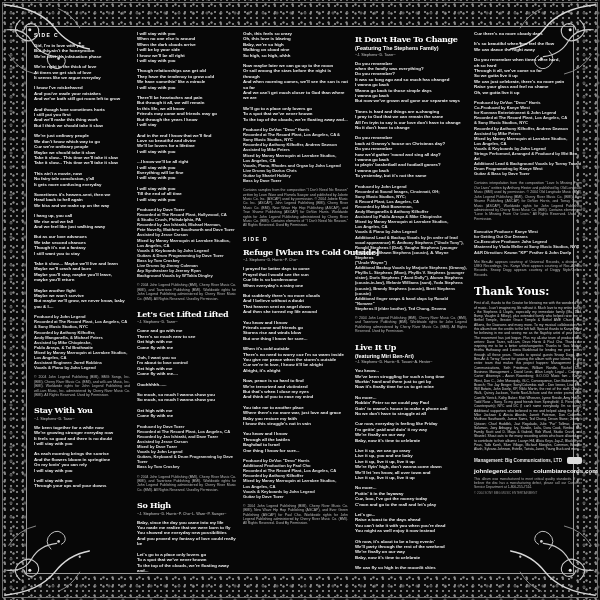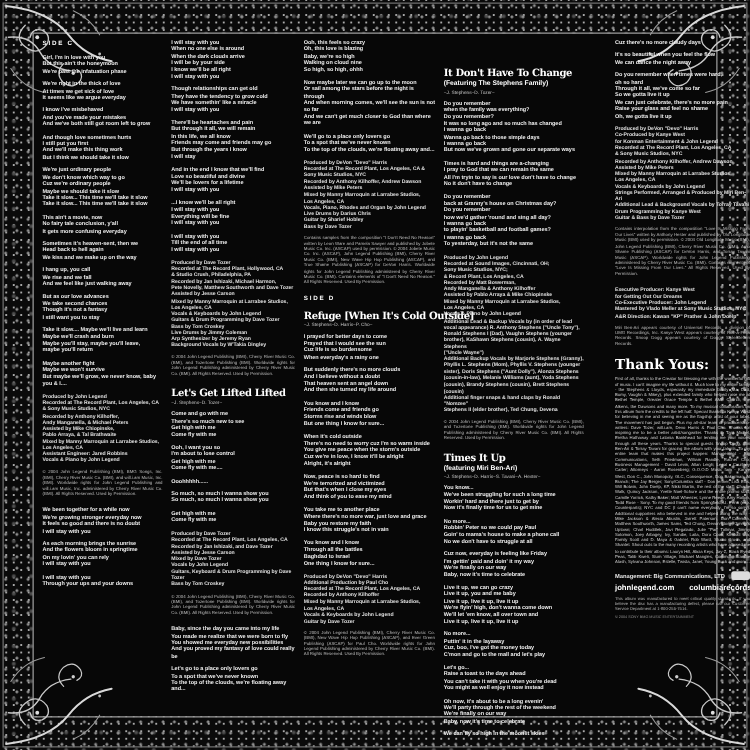--- a/index.html
+++ b/index.html
@@ -21,21 +21,21 @@
   .inner-line{position:absolute;inset:26px;border:1px solid #9c9c9c;pointer-events:none;}
   .corner{position:absolute;width:96px;height:96px;pointer-events:none;}
   .corner svg{width:100%;height:100%;}
   .corner-tl{top:1px;left:1px;}
   .corner-tr{top:1px;right:1px;transform:scaleX(-1);}
   .corner-bl{bottom:1px;left:1px;transform:scaleY(-1);}
   .corner-br{bottom:1px;right:1px;transform:scale(-1,-1);}
   
   .content{position:absolute;left:34px;top:31px;right:29px;bottom:30px;display:flex;gap:7px;}
   .col{flex:0 0 auto;}
-  .c0{width:96px;} .c1{width:99px;} .c2{width:105px;} .c3{width:112px;margin-top:19px;} .c4{width:108px;margin-left:18px;}
+  .c0{width:96px;} .c1{width:99px;} .c2{width:105px;} .c3{width:112px;} .c4{width:108px;}
   .blk-side_label{font-size:5px;font-weight:bold;letter-spacing:1.4px;color:#fff;margin:1px 0 5px;}
   .blk-title{margin:3px 0 4px;}
   .blk-title .t{font-family:"DejaVu Serif","Liberation Serif",serif;font-size:8px;font-weight:bold;
                 letter-spacing:-0.3px;white-space:nowrap;color:#fff;}
   .blk-title .sub{font-size:5.4px;font-weight:bold;color:#fff;margin-top:1px;}
   .blk-title .writers{font-size:3.8px;color:#c9c9c9;margin-top:1.5px;}
   .blk-lyrics p{font-size:4.4px;line-height:5.4px;font-weight:bold;margin:0 0 5px;white-space:pre-line;color:#efefef;}
   .blk-credits{font-size:4.1px;line-height:5.1px;font-weight:bold;margin:1px 0 5px;white-space:pre-line;color:#e2e2e2;}
   .blk-legal{font-size:3.5px;line-height:4.4px;color:#bdbdbd;text-align:justify;margin:0 0 8px;}
   .blk-heading{font-family:"DejaVu Serif","Liberation Serif",serif;font-size:11px;font-weight:bold;color:#fff;margin:5px 0 3px;}
@@ -148,20 +148,24 @@
 &amp; Sony Music Studios, NYC
 Recorded by Anthony Kilhoffer,
 Andy Manganella, &amp; Michael Peters
 Assisted by Mike Chiopinske,
 Pablo Arraya, &amp; Tal Brathwaite
 Mixed by Manny Marroquin at Larrabee Studios,
 Los Angeles, CA
 Assistant Engineer: Jared Robbins
 Vocals &amp; Piano by John Legend</div>
         <div class="blk-legal">© 2004 John Legend Publishing (BMI), BMG Songs, Inc. (BMI), Cherry River Music Co. (BMI), and will.i.am Music, Inc. (BMI). Worldwide rights for John Legend Publishing and will.i.am Music, Inc. administered by Cherry River Music Co. (BMI). All Rights Reserved. Used by Permission.</div>
+        <div class="blk-title">
+          <div class="t">Stay With You</div>
+          <div class="writers">~J. Stephens~D. Tozer~</div>
+        </div>
         <div class="blk-lyrics">
           <p>We been together for a while now
 We're growing stronger everyday now
 It feels so good and there is no doubt
 I will stay with you</p>
           <p>As each morning brings the sunrise
 And the flowers bloom in springtime
 On my lovin' you can rely
 I will stay with you</p>
           <p>I will stay with you
@@ -234,20 +238,24 @@
         </div>
         <div class="blk-credits">Produced by Dave Tozer
 Recorded at The Record Plant, Los Angeles, CA
 Recorded by Jan Ishizaki, and Dave Tozer
 Assisted by Jesse Carson
 Mixed by Dave Tozer
 Vocals by John Legend
 Guitars, Keyboard &amp; Drum Programming by Dave Tozer
 Bass by Tom Croskey</div>
         <div class="blk-legal">© 2004 John Legend Publishing (BMI), Cherry River Music Co. (BMI), and Tozertone Publishing (BMI). Worldwide rights for John Legend Publishing administered by Cherry River Music Co. (BMI). All Rights Reserved. Used by Permission.</div>
+        <div class="blk-title">
+          <div class="t">So High</div>
+          <div class="writers">~J. Stephens~D. Harris~P. Cho~L. Ware~P. Sawyer~</div>
+        </div>
         <div class="blk-lyrics">
           <p>Baby, since the day you came into my life
 You made me realize that we were born to fly
 You showed me everyday new possibilities
 And you proved my fantasy of love could really be</p>
           <p>Let's go to a place only lovers go
 To a spot that we've never known
 To the top of the clouds, we're floating away and...</p>
         </div>
       </div>
@@ -369,21 +377,21 @@
 ("Uncle Wayne")
 Additional Backup Vocals by Marjorie Stephens (Granny),
 Phyllis L. Stephens (Mom), Phyllis V. Stephens (younger
 sister), Doris Stephens ("Aunt Dolly"), Alonza Stephens
 (cousin-in-law), Melanie Williams (aunt), Yoda Stephens
 (cousin), Brandy Stephens (cousin), Brett Stephens (cousin)
 Additional finger snaps &amp; hand claps by Ronald "Nomzee"
 Stephens II (elder brother), Ted Chung, Devena</div>
         <div class="blk-legal">© 2004 John Legend Publishing (BMI), Cherry River Music Co. (BMI), and Tozertone Publishing (BMI). Worldwide rights for John Legend Publishing administered by Cherry River Music Co. (BMI). All Rights Reserved. Used by Permission.</div>
         <div class="blk-title">
-          <div class="t">Times It Up</div>
+          <div class="t">Live It Up</div>
           <div class="sub">(featuring Miri Ben-Ari)</div>
           <div class="writers">~J. Stephens~D. Harris~S. Tavani~A. Hester~</div>
         </div>
         <div class="blk-lyrics">
           <p>You know...
 We've been struggling for such a long time
 Workin' hard and there just to get by
 Now it's finally time for us to get mine</p>
           <p>No more...
 Robbin' Peter so we could pay Paul

